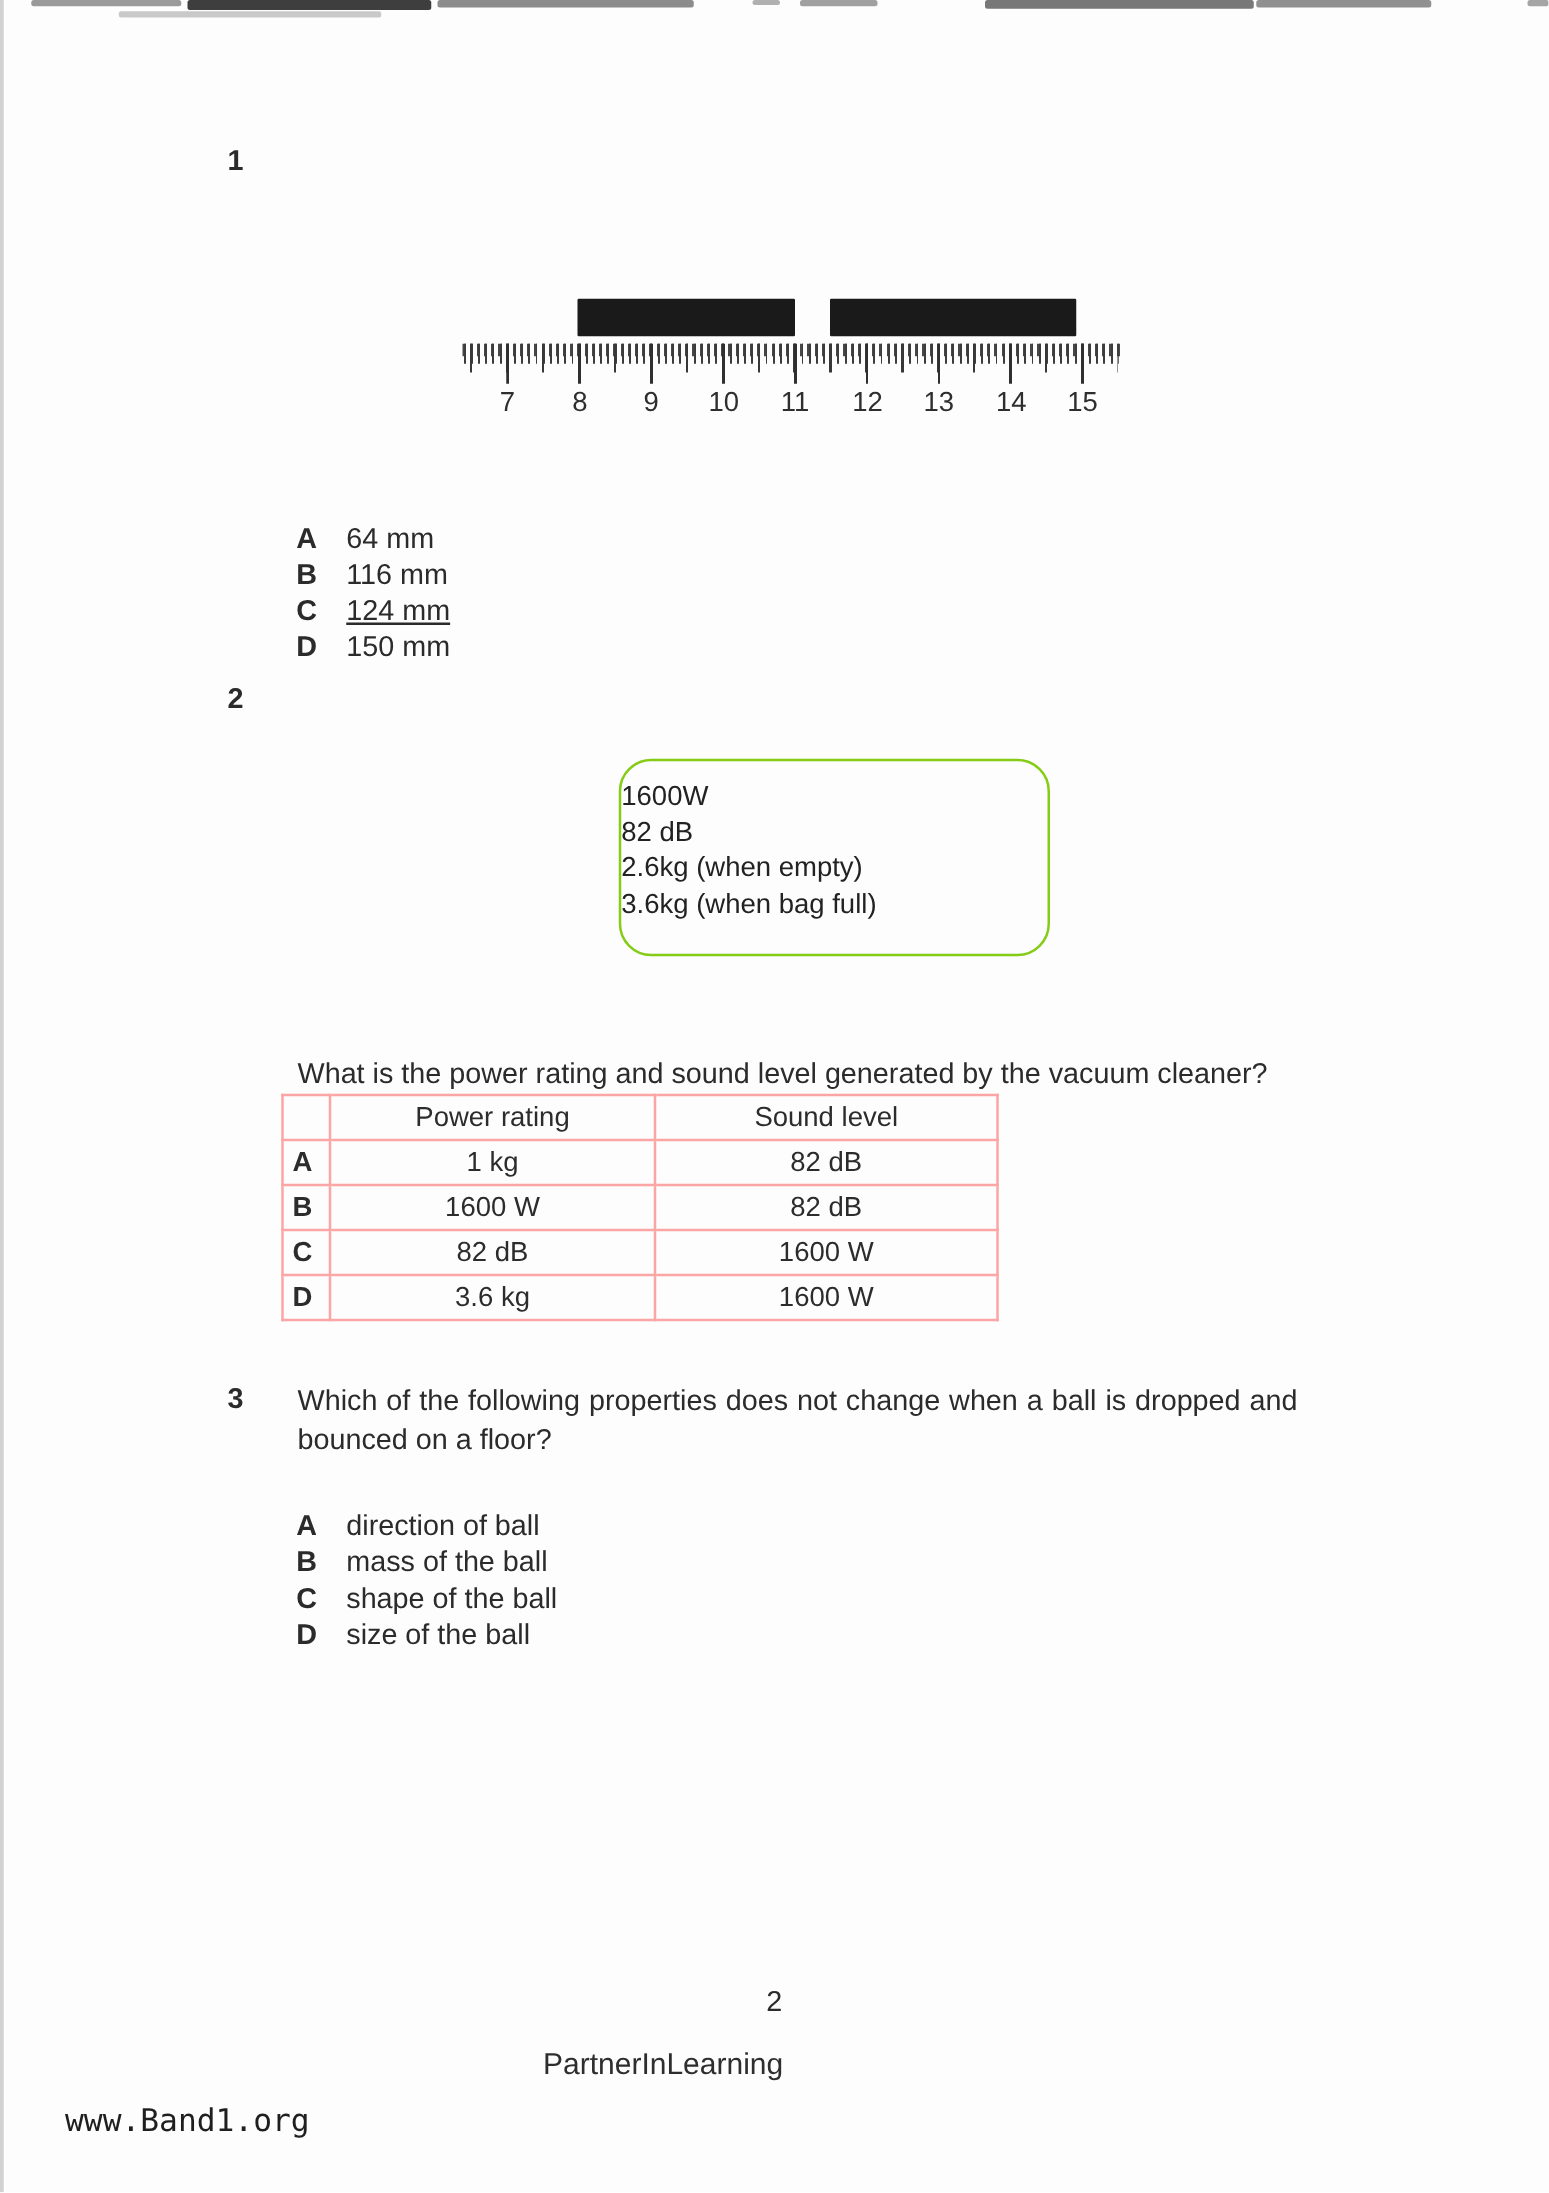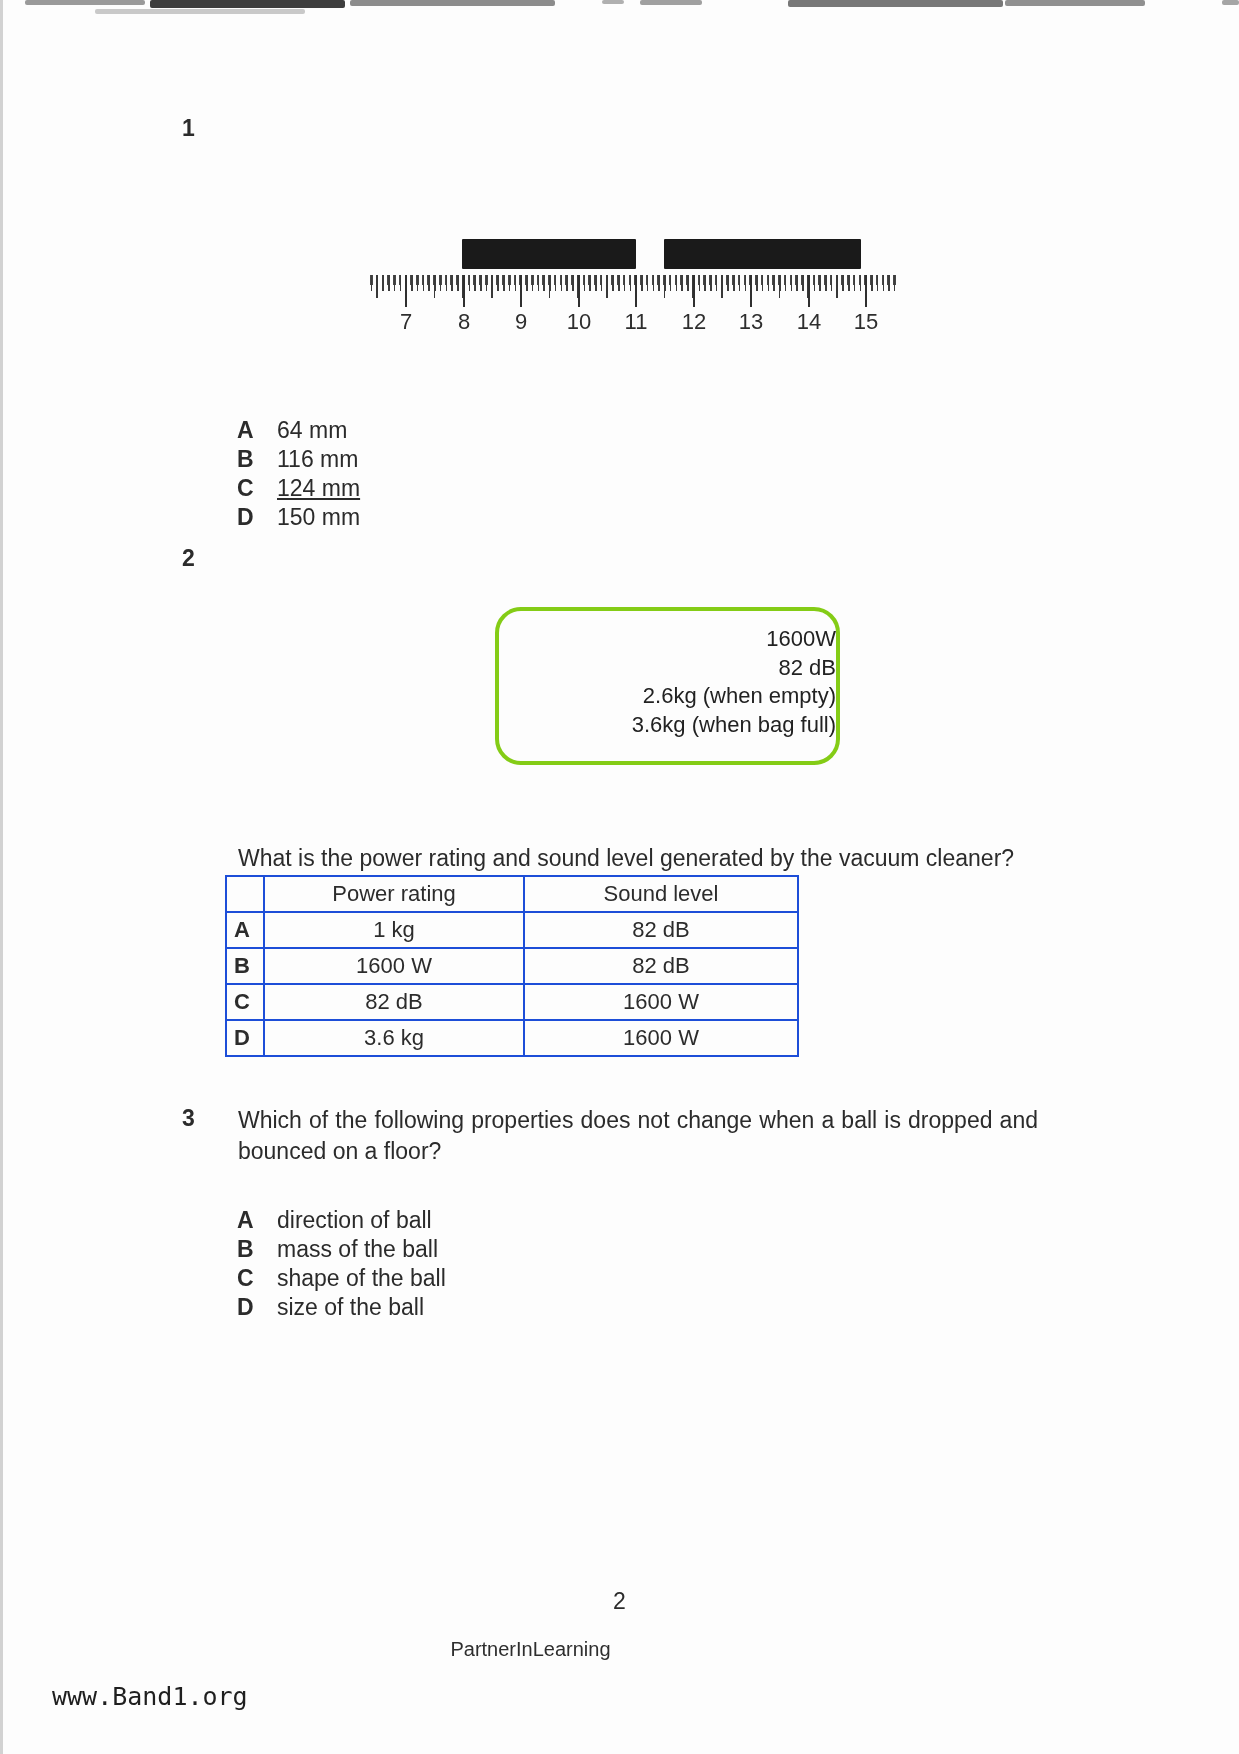--- a/index.html
+++ b/index.html
@@ -25,31 +25,31 @@
   .ticks-mm{position:absolute;top:40px;left:30.5px;width:524px;height:16px;
     background:repeating-linear-gradient(to right,#3c3c3c 0 1.5px,transparent 1.5px 5.75px);}
   .ticks-half{position:absolute;top:40px;left:36.25px;width:518px;height:23px;
     background:repeating-linear-gradient(to right,#383838 0 1.8px,transparent 1.8px 28.75px);}
   .ticks-cm{position:absolute;top:40px;left:65px;width:463px;height:32px;
     background:repeating-linear-gradient(to right,#2f2f2f 0 2.2px,transparent 2.2px 57.5px);}
   .ruler-num{position:absolute;top:74px;width:40px;text-align:center;font-size:22px;color:#2e2e2e;}
   
   .infobox{
     left:495px;top:607px;width:345px;height:158px;box-sizing:border-box;
-    border:4px solid #84cc16;border-radius:26px;
-    text-align:right;font-size:22px;line-height:28.5px;padding-top:14px;color:#222;
+    border:2px solid #84cc16;border-radius:26px;
+    text-align:left;font-size:22px;line-height:28.5px;padding-top:14px;color:#222;
   }
   
   .q2-table{left:225px;top:875px;border-collapse:collapse;table-layout:fixed;
     font-size:22px;color:#2c2c2c;border:2px solid #3f3f3f;}
-  .q2-table th,.q2-table td{border:2px solid #1d4ed8;height:34px;padding:0;text-align:center;font-weight:normal;}
+  .q2-table th,.q2-table td{border:2px solid #fca5a5;height:34px;padding:0;text-align:center;font-weight:normal;}
   .q2-table td.letter{text-align:left;padding-left:7px;font-weight:bold;}
   
   .page-num{left:0;top:1588px;width:1239px;text-align:center;font-size:23px;}
-  .brand{left:0;top:1638px;width:1061px;text-align:center;font-size:20px;color:#2e2e2e;}
+  .brand{left:0;top:1638px;width:1061px;text-align:center;font-size:24px;color:#2e2e2e;}
   .watermark{left:52px;top:1682px;font-family:"DejaVu Sans Mono",monospace;font-size:25px;color:#1f1f1f;}
   
   .smudge{position:absolute;border-radius:2px;}
 </style>
 </head>
 <body>
 
 <div class="page">
 
   <div class="smudge" style="left:25px;top:0;width:120px;height:5px;background:#9a9a9a;"></div>

